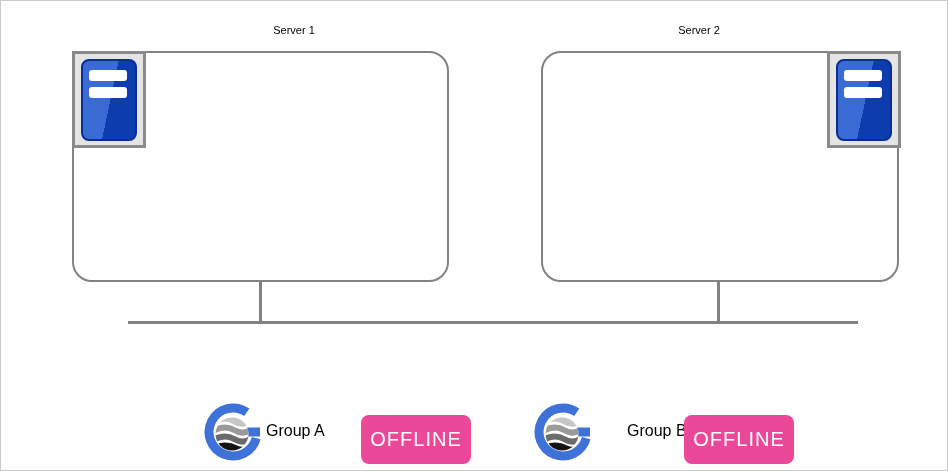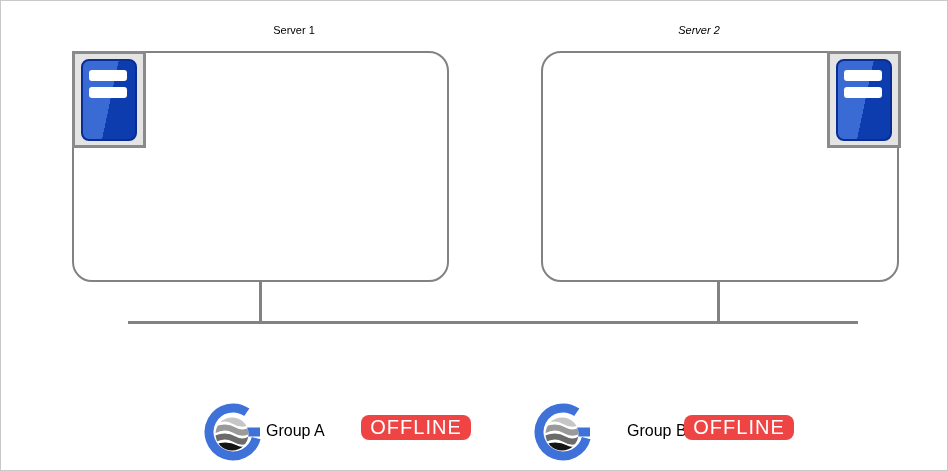--- a/index.html
+++ b/index.html
@@ -19,21 +19,21 @@
   .server-title {
     position: absolute;
     top: 19px;
     width: 300px;
     text-align: center;
     font-size: 11px;
     color: #000000;
     line-height: 20px;
   }
   .server-title.s1 { left: 143px; }
-  .server-title.s2 { left: 548px; font-style: italic; }
+  .server-title.s2 { left: 548px; }
 
   
   .server-box {
     position: absolute;
     top: 50px;
     height: 231px;
     box-sizing: border-box;
     border: 2px solid #828282;
     border-radius: 20px;
     background: #ffffff;
@@ -118,23 +118,23 @@
     color: #000000;
     white-space: nowrap;
   }
   .group-label.ga { left: 265px; }
   .group-label.gb { left: 599px; margin-left: 27px; }
 
   .status-badge {
     position: absolute;
     top: 414px;
     width: 110px;
-    height: 25px;
-    box-sizing: border-box;
-    background: #ef4444;
+    height: 49px;
+    box-sizing: border-box;
+    background: #ec4899;
     border-radius: 8px;
     color: #ffffff;
     font-size: 20px;
     letter-spacing: 1px;
     display: flex;
     align-items: center;
     justify-content: center;
   }
   .status-badge.ga { left: 360px; }
   .status-badge.gb { left: 683px; }

